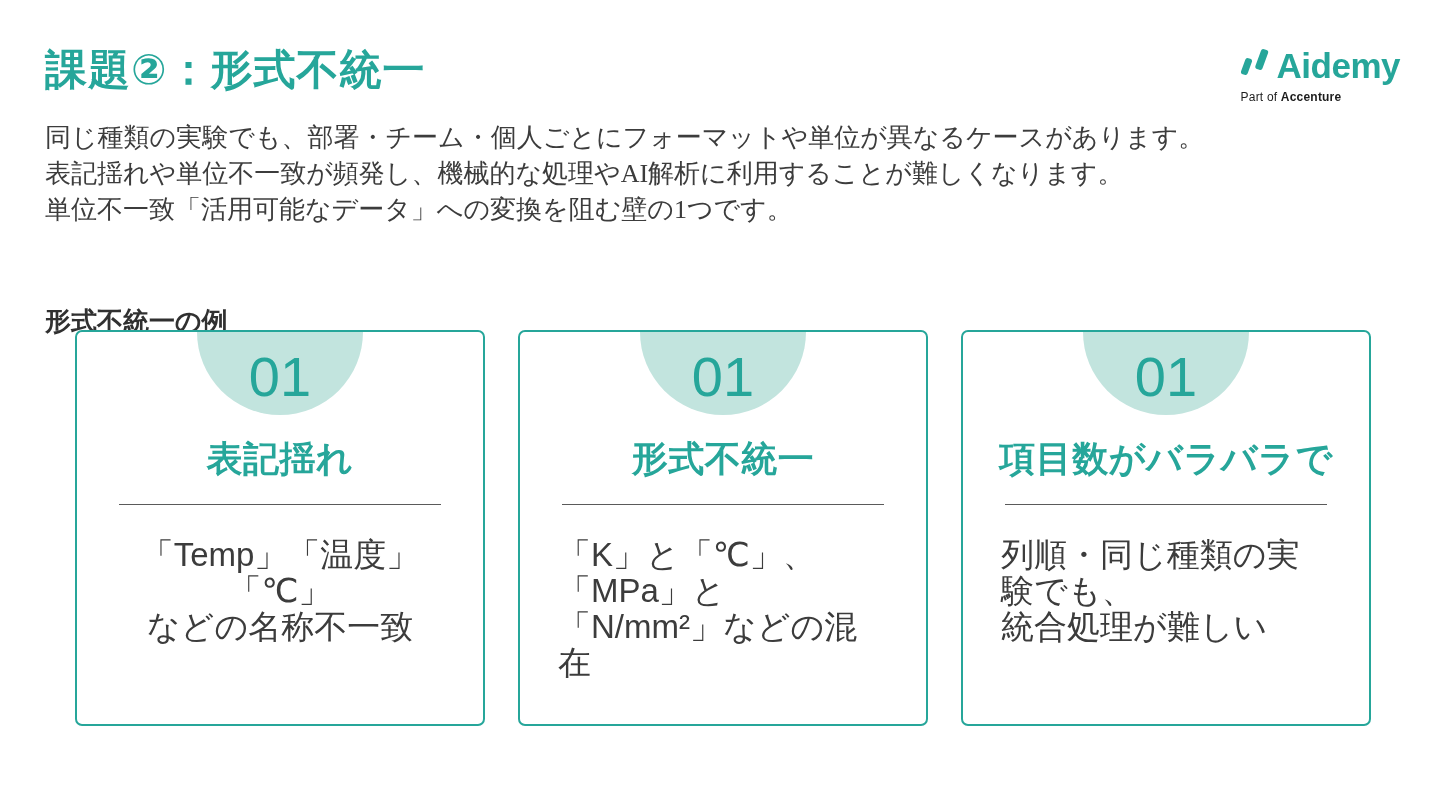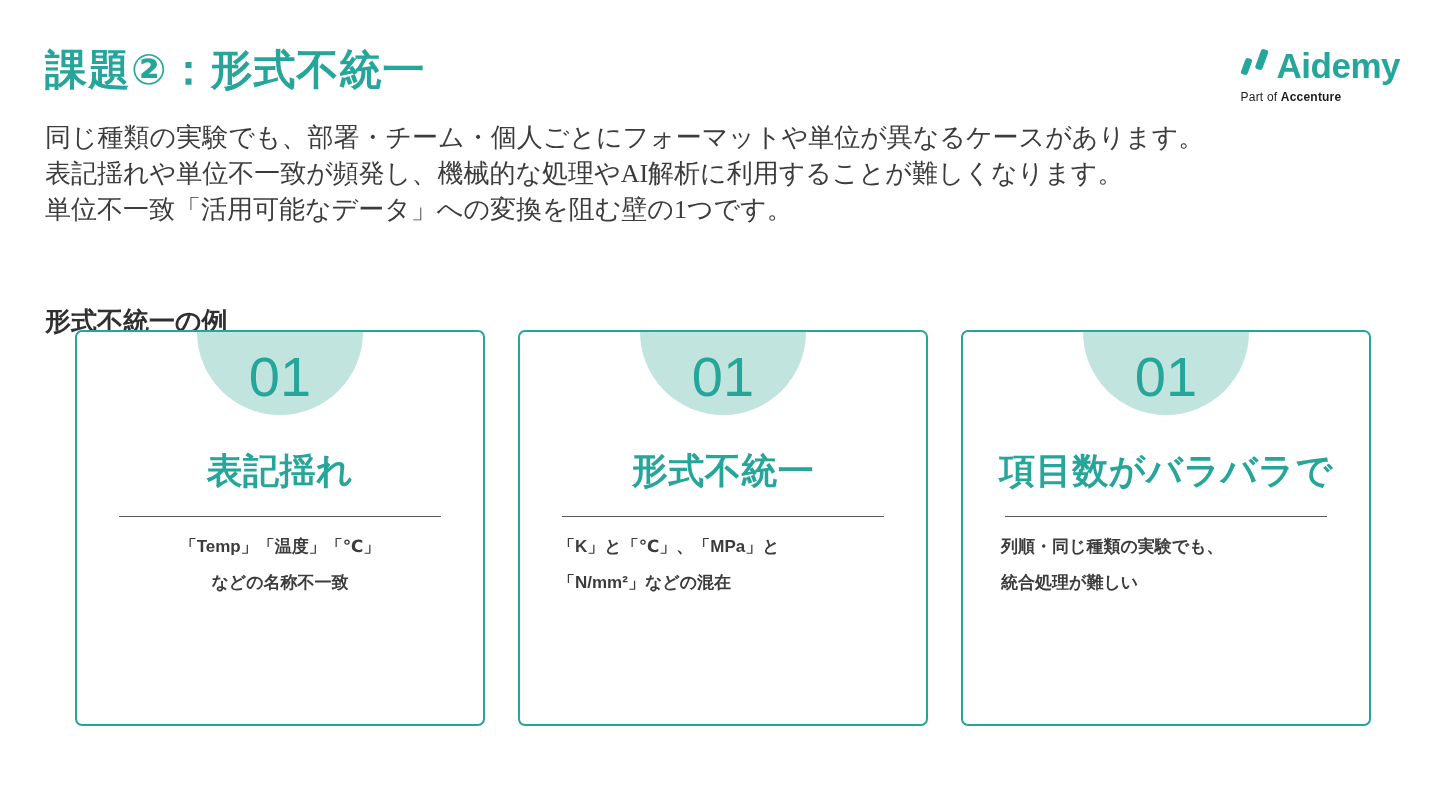--- a/index.html
+++ b/index.html
@@ -72,37 +72,36 @@
     border-bottom-left-radius:83px 83px;
     border-bottom-right-radius:83px 83px;
     display:flex;align-items:center;justify-content:center;
   }
   .card-number{
     font-size:56px;font-weight:400;color:var(--teal);
     line-height:1;padding-top:6px;
     font-family:"Liberation Sans","DejaVu Sans",sans-serif;
   }
   .card-title{
-    margin-top:32px;
+    margin-top:20px;
     text-align:center;
     font-size:36px;font-weight:bold;color:var(--teal);
     letter-spacing:0.5px;
   }
   .card-divider{
     width:322px;margin:20px auto 0 auto;
     border:none;border-top:1px solid var(--divider);
     height:0;
   }
   .card-desc{
-    margin-top:12px;
+    margin-top:32px;
     padding:0 38px;
-    font-size:17px;line-height:36px;color:var(--text);
+    font-size:33px;line-height:36px;color:var(--text);
     white-space:pre-line;
     text-align:left;
-    font-weight:bold;
   }
   .card:nth-child(1) .card-desc{text-align:center;padding:0 20px;}
 </style>
 </head>
 <body>
 
 <div class="slide">
 
   <h1 class="page-title">課題②：形式不統一</h1>
 

